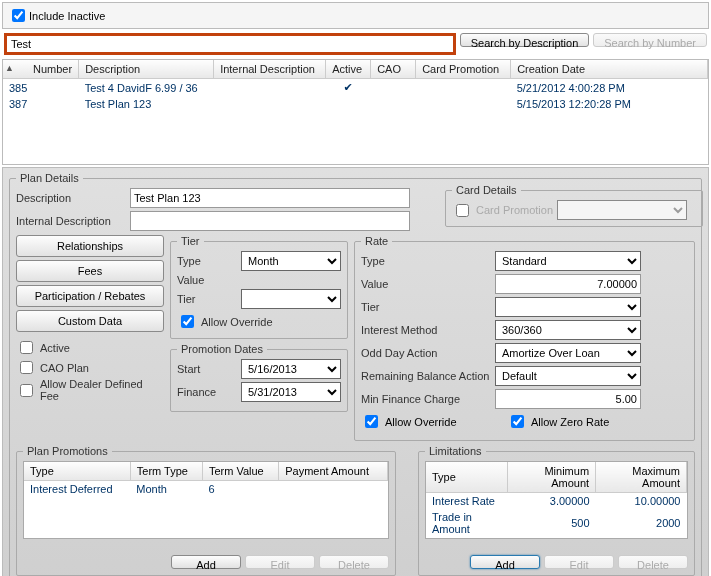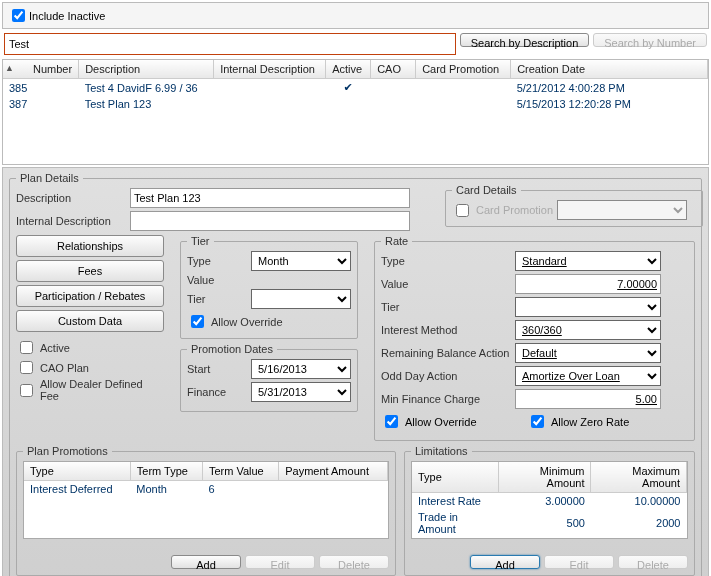--- a/index.html
+++ b/index.html
@@ -2,21 +2,21 @@
 <html><head>
 <meta charset="utf-8">
 <style>
   * { box-sizing: border-box; font-family: Tahoma, Arial, sans-serif; font-size: 11px; }
   body { margin: 0; padding: 2px; background: #fff; width: 711px; }
   
   .top-bar { border: 1px solid #bbb; padding: 3px 5px; background: #f5f5f5; display: flex; align-items: center; }
   .top-bar input[type=checkbox] { margin-right: 4px; }
   
   .search-row { display: flex; gap: 4px; margin-top: 2px; padding: 2px; }
-  .search-input { flex: 1; border: 1px solid #c2410c; padding: 3px 4px; height: 22px; }
+  .search-input { flex: 1; border: 3px solid #c2410c; padding: 3px 4px; height: 22px; }
   .btn { background: linear-gradient(#fdfdfd,#e2e2e2); border: 1px solid #8a8a8a; border-radius: 3px; padding: 3px 10px; height: 14px; cursor: pointer; }
   .btn:disabled, .btn.disabled { color: #aaa; cursor: default; border-color: #ccc; background: linear-gradient(#fafafa,#eee); }
   .btn.highlighted { border-color: #2a7ab0; box-shadow: 0 0 2px #2a7ab0; }
   
   .grid { border: 1px solid #bbb; margin-top: 2px; height: 106px; overflow: auto; background: #fff; }
   .grid table { width: 100%; border-collapse: collapse; }
   .grid th { background: linear-gradient(#fefefe,#e8e8e8); border-right: 1px solid #ccc; border-bottom: 1px solid #ccc; text-align: left; padding: 3px 6px; font-weight: normal; color: #222; position: relative; }
   .grid td { padding: 2px 6px; color: #003366; }
   .check { color: #1a8a1a; text-align: center; }
   .sort-arrow { position: absolute; left: 2px; top: 3px; font-size: 9px; color: #555;}
@@ -34,33 +34,33 @@
   input[type=text].fld { border: 1px solid #999; padding: 2px 3px; height: 20px; background: #fff; }
   select.fld { border: 1px solid #666; height: 20px; background: #fff; padding: 1px 2px; }
   
   .plan-details { position: relative; }
   
   .top-fields .fld { width: 280px; }
   .card-details { position: absolute; left: 435px; top: 0px; width: 258px; }
   .card-details select { width: 130px; }
   .card-details .row { margin-bottom: 0; }
   
-  .middle { display: flex; gap: 16px; margin-top: 4px; justify-content: center; }
+  .middle { display: flex; gap: 6px; margin-top: 4px; justify-content: center; }
   .left-col { width: 148px; display: flex; flex-direction: column; gap: 3px; }
   .left-col .btn { width: 100%; height: 22px; }
   .chk-stack { margin-top: 2px; }
   .chk-row { display: flex; align-items: center; gap: 4px; margin: 1px 0; color: #333;}
   
   .term-col { width: 178px; display: flex; flex-direction: column; gap: 4px; }
   .term-col .fld { width: 100px; }
   .rate-col { flex: 1; }
-  .rate-col .fld { width: 146px; text-decoration: underline; }
+  .rate-col .fld { width: 146px; }
   .rate-col .num { text-align: right; }
   
-  .bottom { display: flex; gap: 8px; margin-top: 4px; }
+  .bottom { display: flex; gap: 22px; margin-top: 4px; }
   .promo-col { width: 380px; }
   .limit-col { flex: 1; }
   
   .subgrid { border: 1px solid #aaa; background: #fff; height: 78px; overflow: auto; }
   .subgrid table { width: 100%; border-collapse: collapse; }
   .subgrid th { background: linear-gradient(#fefefe,#e8e8e8); border-right: 1px solid #ccc; border-bottom: 1px solid #ccc; text-align: left; padding: 3px 6px; font-weight: normal; }
   .subgrid td { padding: 2px 6px; color: #003366; }
   .subgrid td.num, .subgrid th.num { text-align: right; }
   
   .btn-row { display: flex; justify-content: flex-end; gap: 4px; margin-top: 16px; }
@@ -211,26 +211,26 @@
             </div>
           <div class="row">
               <div class="lbl-md">Tier</div>
             <select class="fld"><option></option></select>
             </div>
           <div class="row">
               <div class="lbl-md">Interest Method</div>
             <select class="fld"><option>360/360</option></select>
             </div>
           <div class="row">
+              <div class="lbl-md">Odd Day Action</div>
+            <select class="fld"><option>Amortize Over Loan</option></select>
+            </div>
+          <div class="row">
               <div class="lbl-md">Remaining Balance Action</div>
             <select class="fld"><option>Default</option></select>
-            </div>
-          <div class="row">
-              <div class="lbl-md">Odd Day Action</div>
-            <select class="fld"><option>Amortize Over Loan</option></select>
             </div>
           <div class="row">
               <div class="lbl-md">Min Finance Charge</div>
             <input type="text" class="fld num" value="5.00" style="">
             </div>
           <div class="row">
             <input type="checkbox" checked="" style="">
             <span style="width:118px">Allow Override</span>
             <input type="checkbox" checked="" style="">
             <span>Allow Zero Rate</span>

